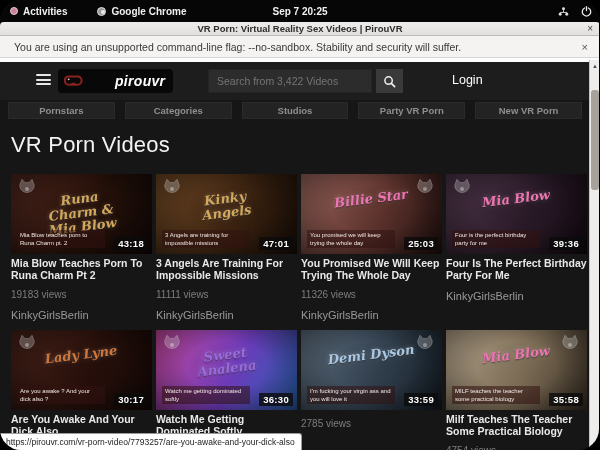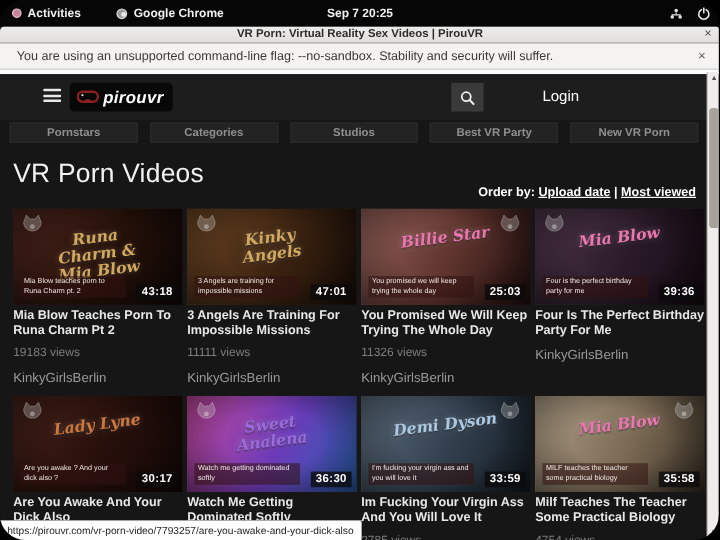--- a/index.html
+++ b/index.html
@@ -33,21 +33,21 @@
   .warnbar .wclose { position:absolute; right:12px; font-size:11px; color:#555; cursor:pointer; }
   .page-white-strip { position:absolute; top:58px; left:0; width:600px; height:4px; background:#fdfdfd; }
 
   
   .webpage { position:absolute; top:62px; left:0; width:590px; height:388px; background:#161616; }
 
   .siteheader { position:relative; height:38px; background:#1d1d1d; }
   .hamburger { position:absolute; left:36px; top:12px; width:15px; height:13px; cursor:pointer; }
   .hamburger i { display:block; height:2px; background:#e8e8e8; margin-bottom:2.5px; border-radius:1px; }
   .logo { position:absolute; left:58px; top:7px; height:24px; background:#080808; border-radius:4px;
-          display:flex; align-items:center; padding:0 8px 0 6px; cursor:pointer; }
+          display:flex; align-items:center; padding:0 8px 0 6px; cursor:pointer;gap:29px; }
   .logo-goggles { width:20px; height:12px; margin-right:2px; }
   .logo-text { color:#fff; font-size:14px; font-weight:bold; font-style:italic; letter-spacing:0.3px; }
 
   .search-input { position:absolute; left:208px; top:7px; width:164px; height:24px; background:#2c2c2c;
                   border:1px solid #242424; color:#8f8f8f; font-size:10.5px; padding:0 8px;
                   font-family:"Liberation Sans",sans-serif; }
   .search-btn { position:absolute; left:376px; top:7px; width:27px; height:24px; background:#3a3a3a;
                 border:none; display:flex; align-items:center; justify-content:center; cursor:pointer; }
   .login { position:absolute; left:452px; top:11px; color:#fff; font-size:12.5px; cursor:pointer; }
   .join-btn { position:absolute; left:489px; top:4px; width:60px; height:30px; background:#2b9fd8;
@@ -148,43 +148,40 @@
           <i></i>
         </div>
       <div class="logo">
         <svg class="logo-goggles" viewBox="0 0 24 14">
           <rect x="1" y="1.5" width="20" height="10" rx="4.5" fill="none" stroke="#8a2020" stroke-width="2.4"></rect>
           <path d="M8 11.5 Q11 8.5 14 11.5" fill="none" stroke="#8a2020" stroke-width="2.2"></path>
           <circle cx="5.6" cy="5" r="1.1" fill="#d8d8d8"></circle>
         </svg>
         <span class="logo-text">pirouvr</span>
       </div>
+      <input class="search-input" type="text" placeholder="Search from 3,422 Videos" style="">
       <button class="search-btn">
         <svg width="13" height="13" viewBox="0 0 14 14">
             <circle cx="6" cy="6" r="4" fill="none" stroke="#f0f0f0" stroke-width="1.6"></circle>
             <line x1="9" y1="9" x2="12.5" y2="12.5" stroke="#f0f0f0" stroke-width="1.8" stroke-linecap="round"></line>
           </svg>
       </button>
       <span class="login">Login</span>
     </div>
 
     <div class="navbar">
         <div class="nav-item">Pornstars</div>
         <div class="nav-item">Categories</div>
         <div class="nav-item">Studios</div>
-        <div class="nav-item">Best VR Party</div>
+        <div class="nav-item">Party VR Porn</div>
         <div class="nav-item">New VR Porn</div>
       </div>
 
     <div class="content">
       <h1 class="page-title">VR Porn Videos</h1>
-      <div class="orderby">
-        <span>Order by:</span>
-        <a>Upload date</a><span> | </span><a>Most viewed</a>
-      </div>
       <div class="grid">
           <div class="card">
             <div class="thumb" style="background: linear-gradient(115deg, rgb(74, 36, 28) 0%, rgb(36, 16, 8) 55%, rgb(18, 8, 6) 100%);">
               <div class="shade"></div>
               <div class="wm left"><svg viewBox="0 0 24 24" width="24" height="22">
                   <path d="M4 9 L6.5 2.5 L10 6.2 A7.5 7.5 0 0 1 14 6.2 L17.5 2.5 L20 9 A8 8 0 1 1 4 9 Z" fill="rgba(205,205,205,0.38)" stroke="rgba(240,240,240,0.45)" stroke-width="0.8"></path>
                   <circle cx="12" cy="13" r="2.2" fill="rgba(245,245,245,0.5)"></circle>
                 </svg></div>
               <div class="script-name" style="color: rgb(212, 168, 90);">Runa Charm &amp; Mia Blow</div>
               <div class="caption">Mia Blow teaches porn to Runa Charm pt. 2</div>
@@ -270,21 +267,20 @@
             <div class="thumb" style="background: linear-gradient(115deg, rgb(92, 108, 124) 0%, rgb(48, 62, 76) 55%, rgb(20, 28, 36) 100%);">
               <div class="shade"></div>
               <div class="wm right"><svg viewBox="0 0 24 24" width="24" height="22">
                   <path d="M4 9 L6.5 2.5 L10 6.2 A7.5 7.5 0 0 1 14 6.2 L17.5 2.5 L20 9 A8 8 0 1 1 4 9 Z" fill="rgba(205,205,205,0.38)" stroke="rgba(240,240,240,0.45)" stroke-width="0.8"></path>
                   <circle cx="12" cy="13" r="2.2" fill="rgba(245,245,245,0.5)"></circle>
                 </svg></div>
               <div class="script-name" style="color: rgb(170, 200, 228);">Demi Dyson</div>
               <div class="caption">I'm fucking your virgin ass and you will love it</div>
               <div class="duration">33:59</div>
             </div>
-            <div class="vtitle">Im Fucking Your Virgin Ass And You Will Love It</div>
             <div class="vviews">2785 views</div>
           </div>
           <div class="card">
             <div class="thumb" style="background: linear-gradient(115deg, rgb(176, 160, 136) 0%, rgb(122, 106, 84) 55%, rgb(60, 50, 38) 100%);">
               <div class="shade"></div>
               <div class="wm right"><svg viewBox="0 0 24 24" width="24" height="22">
                   <path d="M4 9 L6.5 2.5 L10 6.2 A7.5 7.5 0 0 1 14 6.2 L17.5 2.5 L20 9 A8 8 0 1 1 4 9 Z" fill="rgba(205,205,205,0.38)" stroke="rgba(240,240,240,0.45)" stroke-width="0.8"></path>
                   <circle cx="12" cy="13" r="2.2" fill="rgba(245,245,245,0.5)"></circle>
                 </svg></div>
               <div class="script-name" style="color: rgb(239, 116, 178);">Mia Blow</div>

